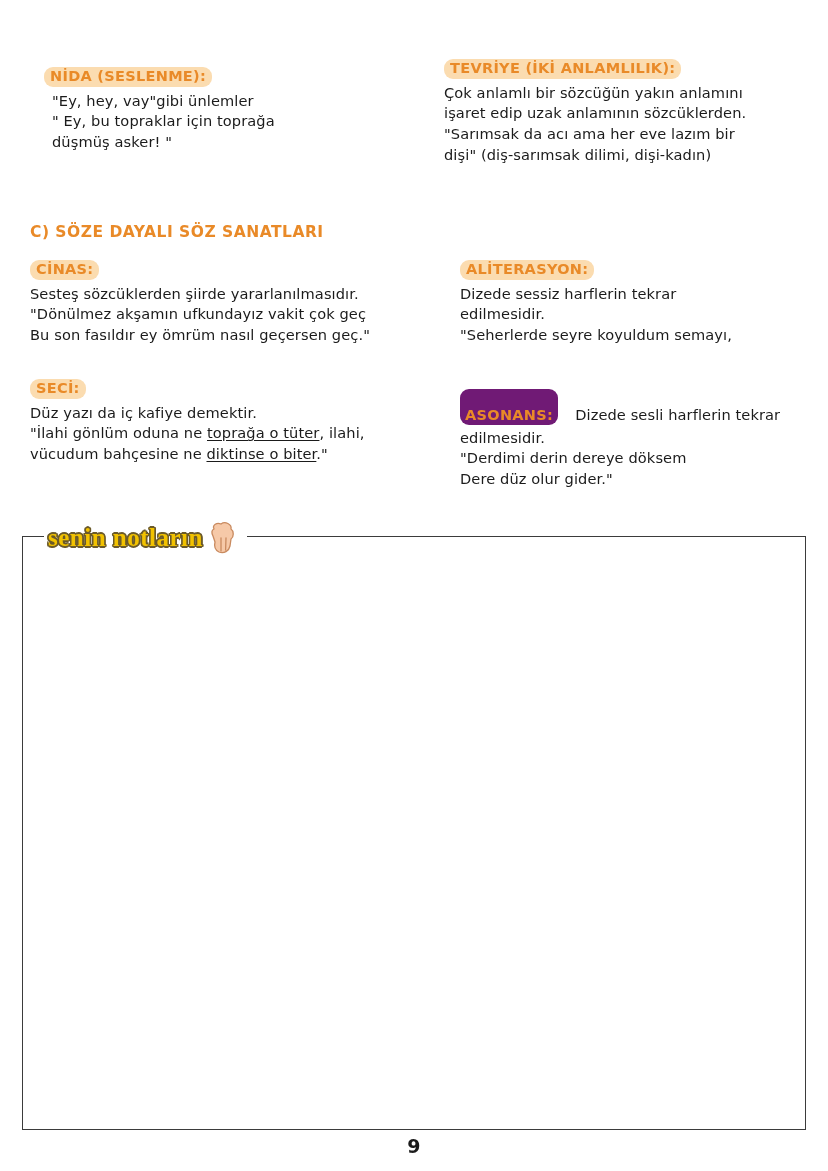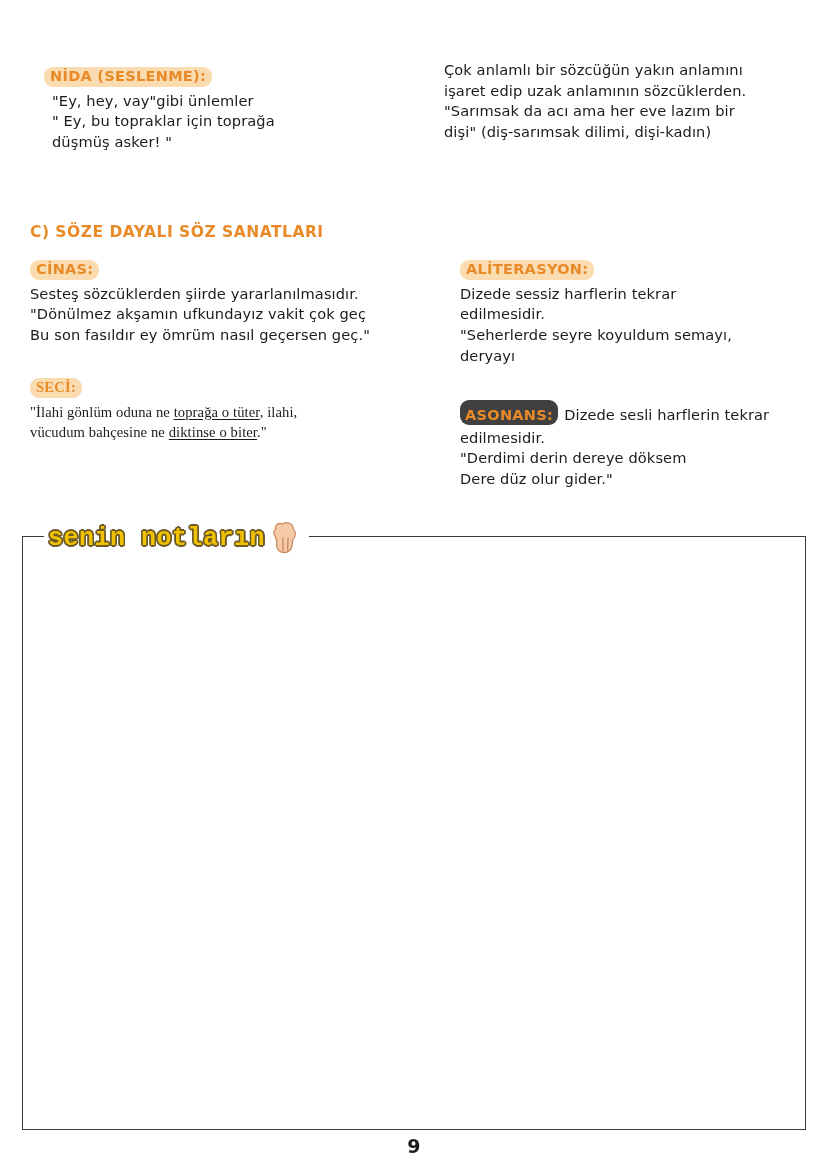--- a/index.html
+++ b/index.html
@@ -27,25 +27,25 @@
     color: #e98a28;
     font-weight: bold;
     letter-spacing: .3px;
     padding: 1px 6px 2px 6px;
     border-radius: 9px;
     font-size: 14.5px;
     line-height: 1.15;
   }
   .hl-inline {
     display: inline;
-    background: #404040;
+    background: #701a75;
     color: #e98a28;
     font-weight: bold;
     letter-spacing: .3px;
-    padding: 7px 5px 2px 5px;
+    padding: 18px 5px 2px 5px;
     border-radius: 9px;
     font-size: 14.5px;
   }
   .body-text {
     font-size: 14.6px;
     line-height: 1.42;
     color: #1b1b1b;
     letter-spacing: .1px;
   }
   .body-text .ln { display: block; white-space: pre; }
@@ -57,21 +57,21 @@
     font-weight: bold;
     font-size: 15.5px;
     letter-spacing: .5px;
   }
 
   
   #blk-nida       { position: absolute; left: 44px;  top: 66px;  width: 350px; }
   #blk-tevriye    { position: absolute; left: 444px; top: 58px;  width: 356px; }
   #blk-c-title    { position: absolute; left: 30px;  top: 222px; width: 420px; }
   #blk-cinas      { position: absolute; left: 30px;  top: 259px; width: 410px; }
-  #blk-seci       { position: absolute; left: 30px;  top: 378px; width: 420px; font-family: Liberation Serif, serif; }
+  #blk-seci       { position: absolute; left: 30px;  top: 378px; width: 420px; }
   #blk-aliterasyon{ position: absolute; left: 460px; top: 259px; width: 350px; }
   #blk-asonans    { position: absolute; left: 460px; top: 405px; width: 350px; }
 
   .blk-head { margin-bottom: 4px; }
   .blk-body { margin-top: 2px; }
 
   
   #notes-box {
     position: absolute;
     left: 22px;
@@ -87,21 +87,21 @@
     left: 44px;
     top: 521px;
     background: #ffffff;
     padding: 0 6px 0 4px;
     display: flex;
     align-items: center;
     gap: 4px;
     height: 34px;
   }
   #notes-label {
-    font-family: Liberation Mono, monospace;
+    font-family: Liberation Serif, serif;
     font-weight: bold;
     font-size: 25px;
     color: #f2c200;
     -webkit-text-stroke: 0px;
     letter-spacing: .5px;
     text-shadow:
       -1.4px -1.4px 0 #6b5a2a,
        1.4px -1.4px 0 #6b5a2a,
       -1.4px  1.4px 0 #6b5a2a,
        1.4px  1.4px 0 #6b5a2a,
@@ -135,20 +135,23 @@
       <span class="hl">NİDA (SESLENME):</span>
     </div>
     <div class="blk-body body-text indent">
       <span class="ln">"Ey, hey, vay"gibi ünlemler</span>
       <span class="ln">" Ey, bu topraklar için toprağa</span>
       <span class="ln">düşmüş asker! "</span>
     </div>
   </div>
 
   <div id="blk-tevriye">
+    <div class="blk-head">
+      <span class="hl">TEVRİYE (İKİ ANLAMLILIK):</span>
+    </div>
     <div class="blk-body body-text">
       <span class="ln">Çok anlamlı bir sözcüğün yakın anlamını</span>
       <span class="ln">işaret edip uzak anlamının sözcüklerden.</span>
       <span class="ln">"Sarımsak da acı ama her eve lazım bir</span>
       <span class="ln">dişi" (diş-sarımsak dilimi, dişi-kadın)</span>
     </div>
   </div>
 
   <div id="blk-c-title">
     <span class="section-title">C) SÖZE DAYALI SÖZ SANATLARI</span>
@@ -163,40 +166,40 @@
       <span class="ln">"Dönülmez akşamın ufkundayız vakit çok geç</span>
       <span class="ln">Bu son fasıldır ey ömrüm nasıl geçersen geç."</span>
     </div>
   </div>
 
   <div id="blk-seci">
     <div class="blk-head">
       <span class="hl">SECİ:</span>
     </div>
     <div class="blk-body body-text">
+      <span class="ln">Düz yazı da iç kafiye demektir.</span>
       <span class="ln">"İlahi gönlüm oduna ne <span class="u">toprağa o tüter</span>, ilahi,</span>
       <span class="ln">vücudum bahçesine ne <span class="u">diktinse o biter</span>."</span>
     </div>
   </div>
 
   <div id="blk-aliterasyon">
     <div class="blk-head">
       <span class="hl">ALİTERASYON:</span>
     </div>
     <div class="blk-body body-text">
       <span class="ln">Dizede sessiz harflerin tekrar</span>
       <span class="ln">edilmesidir.</span>
       <span class="ln">"Seherlerde seyre koyuldum semayı,</span>
-      <span class="ln">deryayı</span>
     </div>
   </div>
 
   <div id="blk-asonans">
     <div class="body-text">
-      <span class="hl-inline">ASONANS:</span><span style="margin-left:6px;">Dizede sesli harflerin tekrar</span>
+      <span class="hl-inline">ASONANS:</span><span style="margin-left:17px;">Dizede sesli harflerin tekrar</span>
     </div>
     <div class="blk-body body-text">
       <span class="ln">edilmesidir.</span>
       <span class="ln">"Derdimi derin dereye döksem</span>
       <span class="ln">Dere düz olur gider."</span>
     </div>
   </div>
 
   <div id="notes-box"></div>
 

